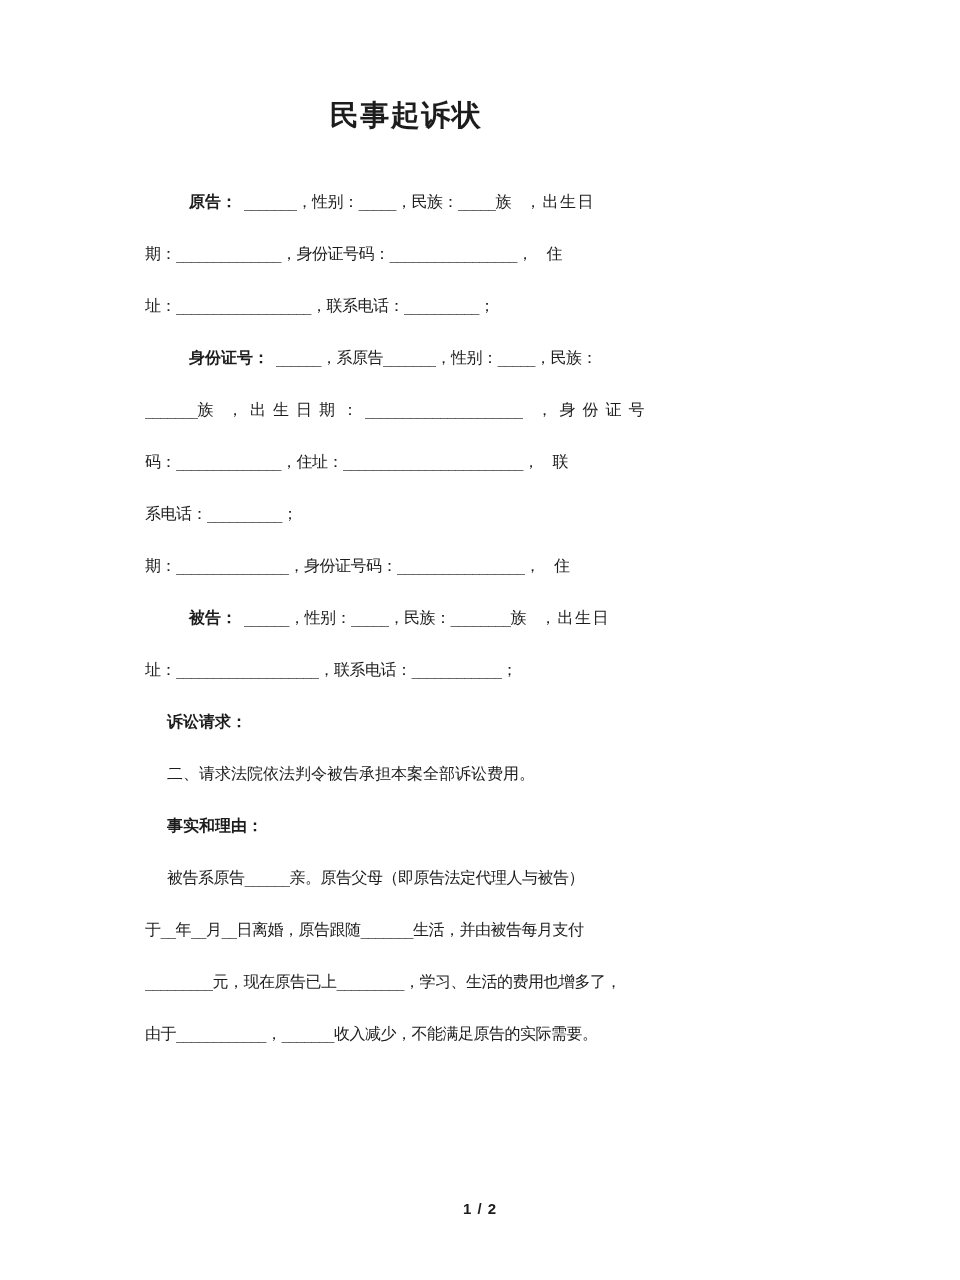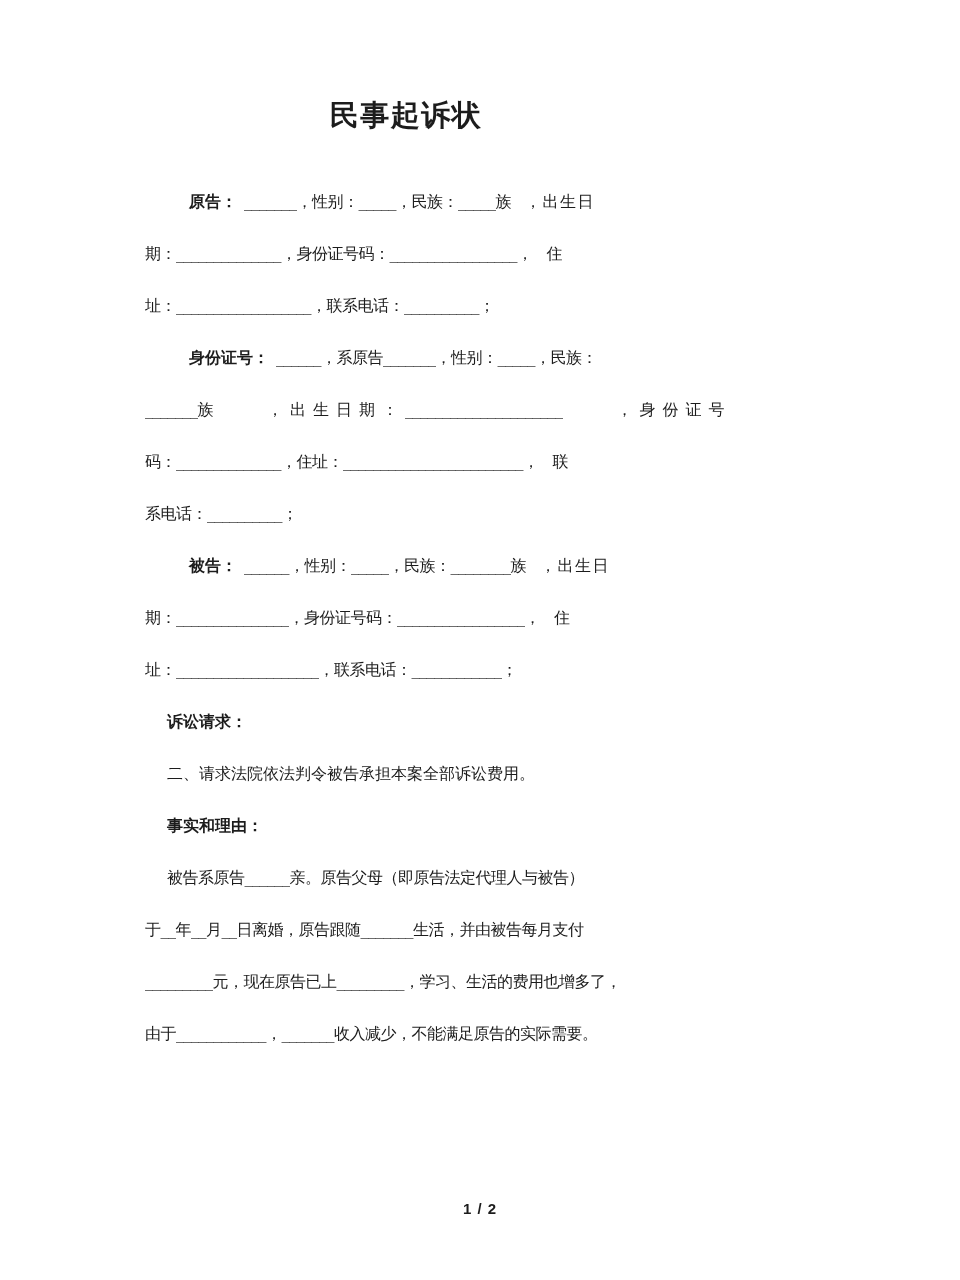--- a/index.html
+++ b/index.html
@@ -73,21 +73,20 @@
 
   
   .blank {
     font-family: "DejaVu Serif", "Liberation Serif", serif;
     letter-spacing: -0.5px;
   }
 
   
   .track-wide {
     letter-spacing: 7px;
-    margin-left: 40px;
   }
   .track-sm {
     letter-spacing: 1.5px;
   }
 
   .gap-sm { display: inline-block; width: 7px; }
   .gap-md { display: inline-block; width: 14px; }
 
   
   .footer {
@@ -133,26 +132,26 @@
     </p>
 
     <p class="para indent0">
       <span class="blank">码：______________，住址：________________________，</span><span class="gap-md"></span><span>联</span>
     </p>
 
     <p class="para indent0">
       <span class="blank">系电话：__________；</span>
     </p>
 
+    <p class="para indent0">
+      <span class="blank">期：_______________，身份证号码：_________________，</span><span class="gap-md"></span><span>住</span>
+    </p>
+
     <p class="para indent2">
       <span class="lbl-bold">被告：</span><span class="gap-sm"></span><span class="blank">______，性别：_____，民族：________族</span><span class="gap-md"></span><span class="track-sm">，出生日</span>
-    </p>
-
-    <p class="para indent0">
-      <span class="blank">期：_______________，身份证号码：_________________，</span><span class="gap-md"></span><span>住</span>
     </p>
 
     <p class="para indent0">
       <span class="blank">址：___________________，联系电话：____________；</span>
     </p>
 
 
     <p class="para indent1">
       <span class="lbl-bold">诉讼请求：</span>
     </p>

